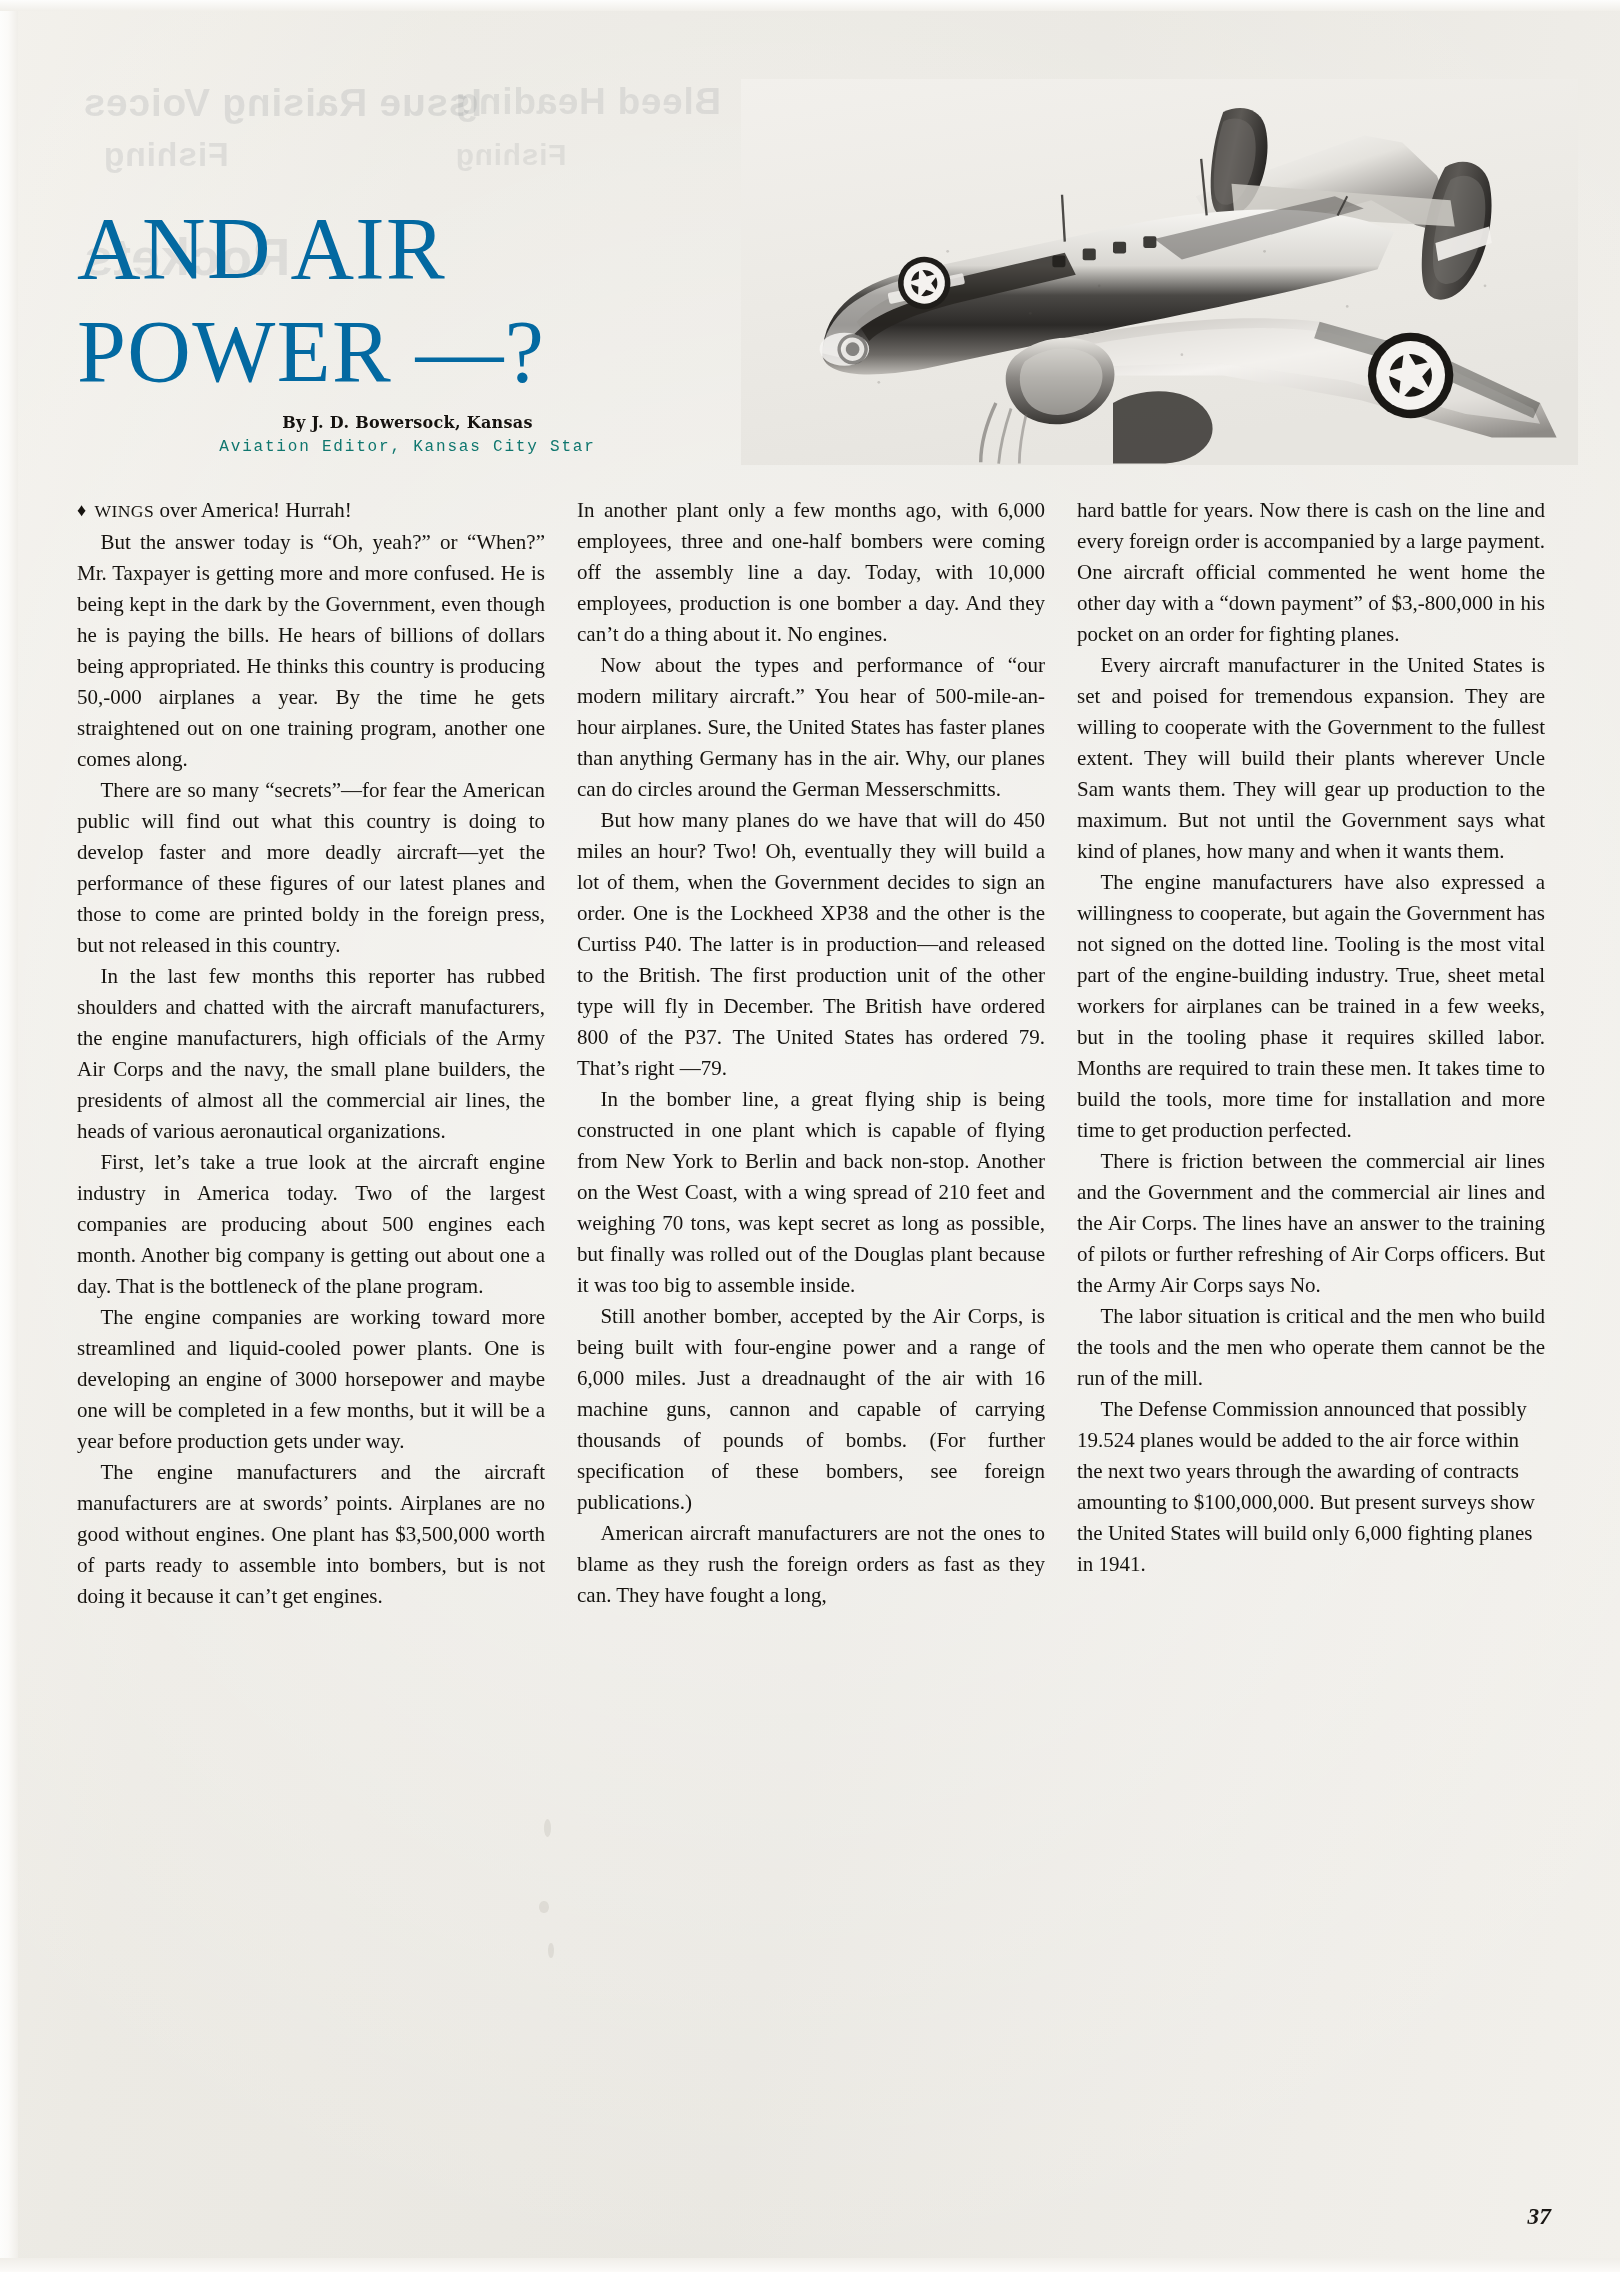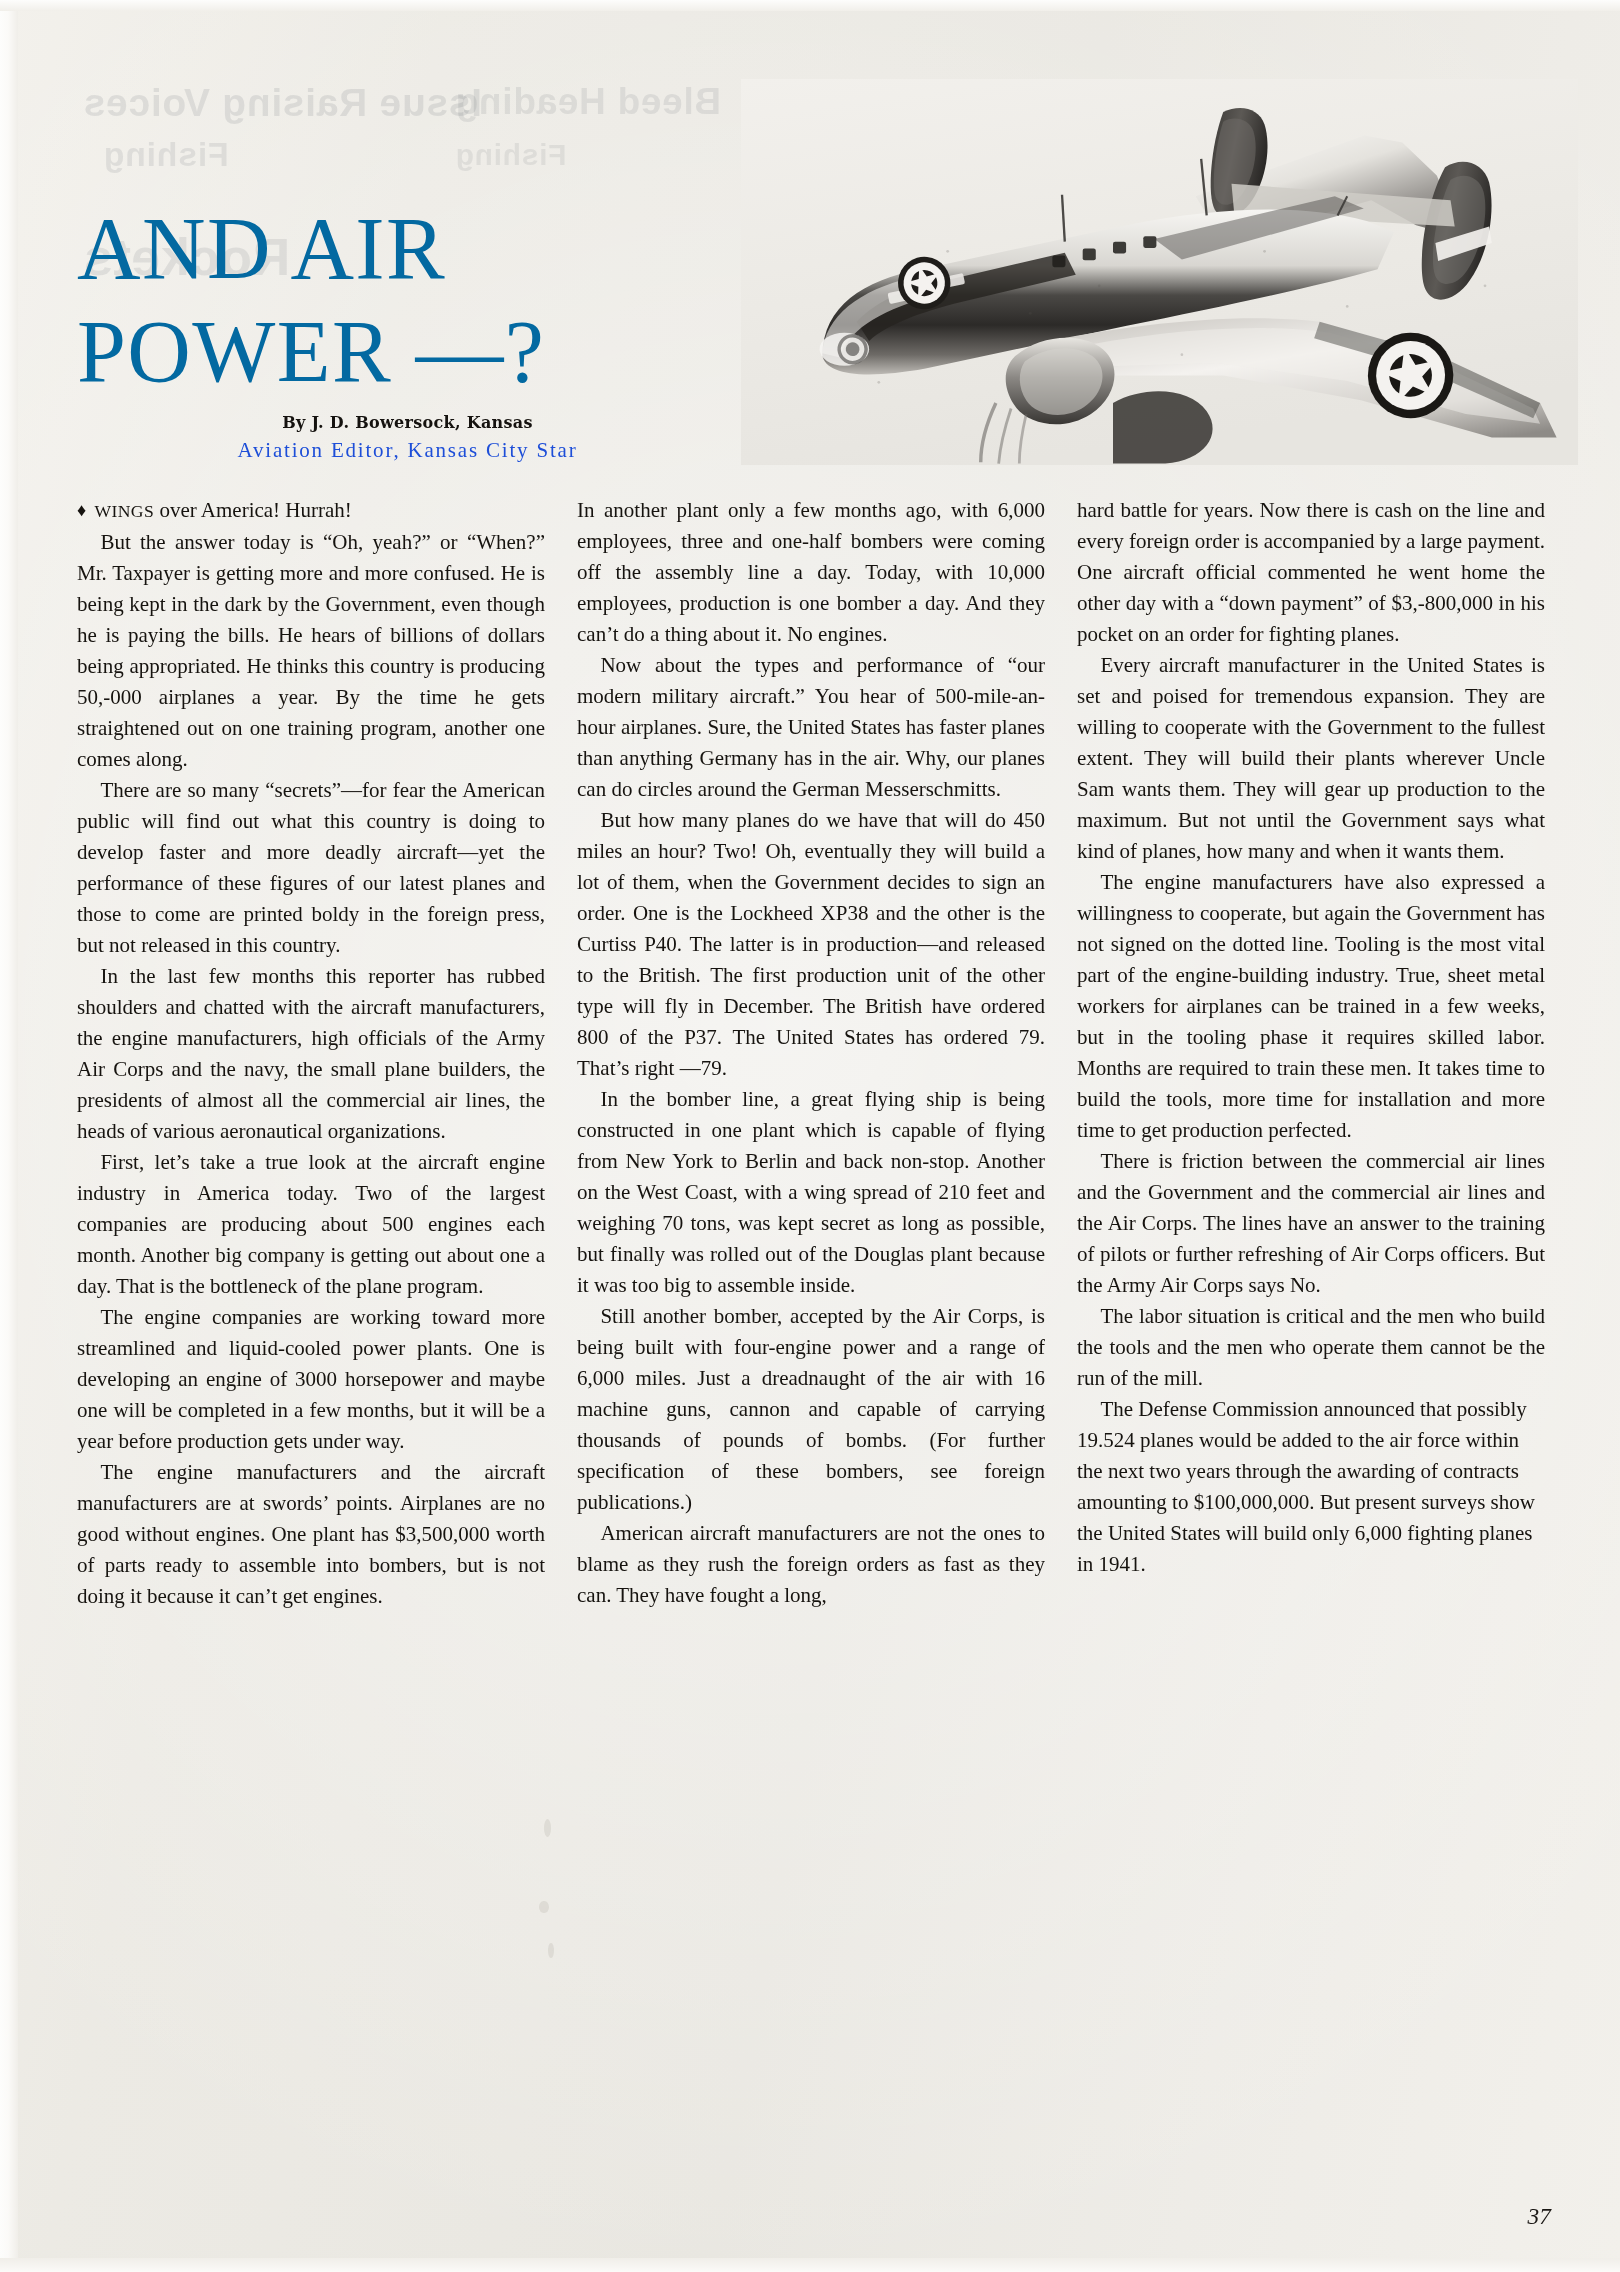--- a/index.html
+++ b/index.html
@@ -94,25 +94,25 @@
   .byline {
     font-family: "DejaVu Serif", "Liberation Serif", serif;
     font-weight: 700;
     font-size: 16px;
     letter-spacing: 0.3px;
     color: #15120f;
     white-space: nowrap;
   }
   .byline-sub {
     margin-top: 5.5px;
-    font-family: Liberation Serif, serif;
+    font-family: Liberation Mono, monospace;
     font-weight: 400;
-    font-size: 21px;
+    font-size: 16px;
     letter-spacing: 1.8px;
-    color: #1d4ed8;
+    color: #0f766e;
     white-space: nowrap;
   }
 
   
   .photo {
     position: absolute;
     left: 741px;
     top: 79px;
     width: 837px;
     height: 386px;
@@ -159,20 +159,21 @@
 
   
   .folio {
     position: absolute;
     right: 69px;
     bottom: 43px;
     font-family: "Liberation Serif", "DejaVu Serif", serif;
     font-style: italic;
     font-size: 23.4px;
     color: #1a1714;
+    font-weight: bold;
   }
 
   
   .smudge {
     position: absolute;
     background: #8d897f;
     opacity: 0.16;
     border-radius: 50%;
     pointer-events: none;
   }

